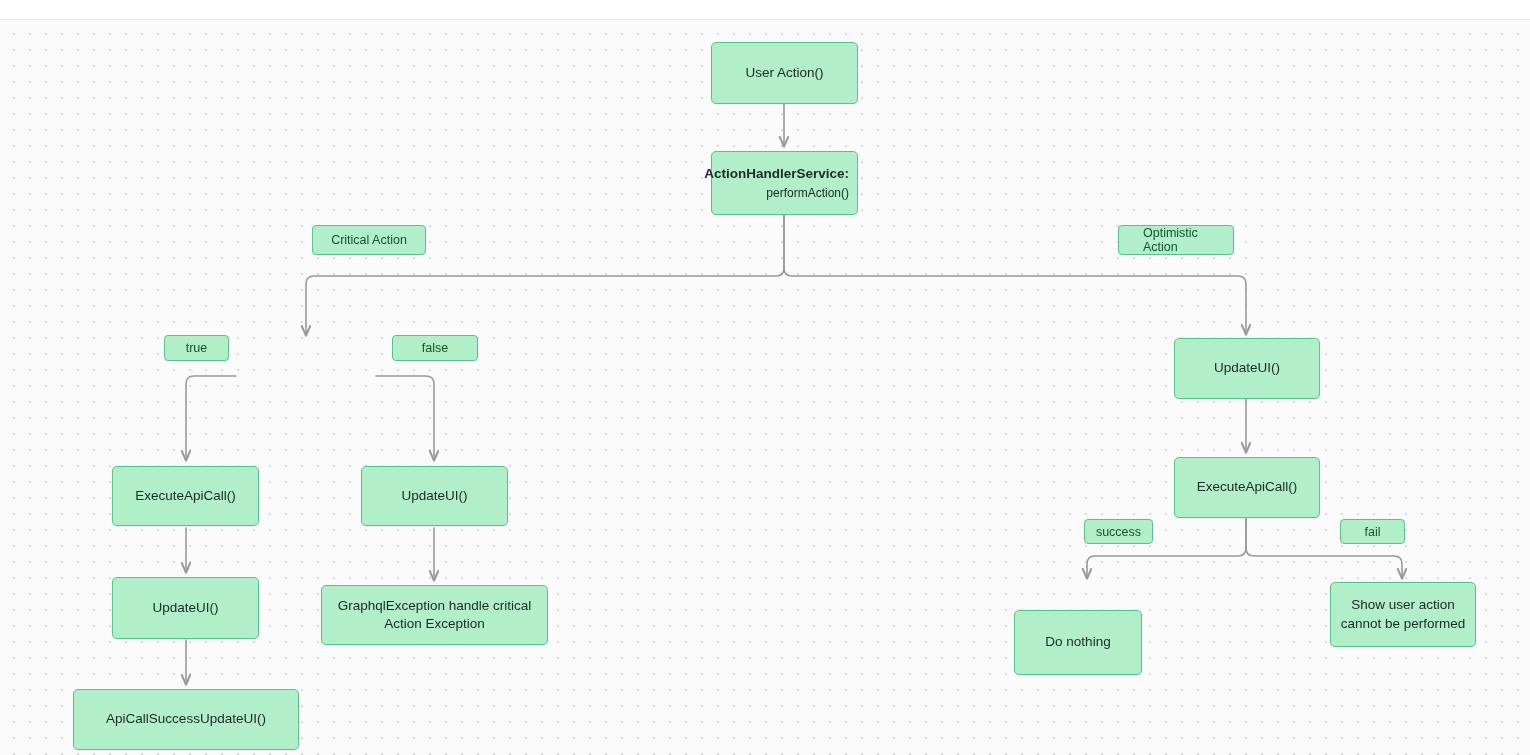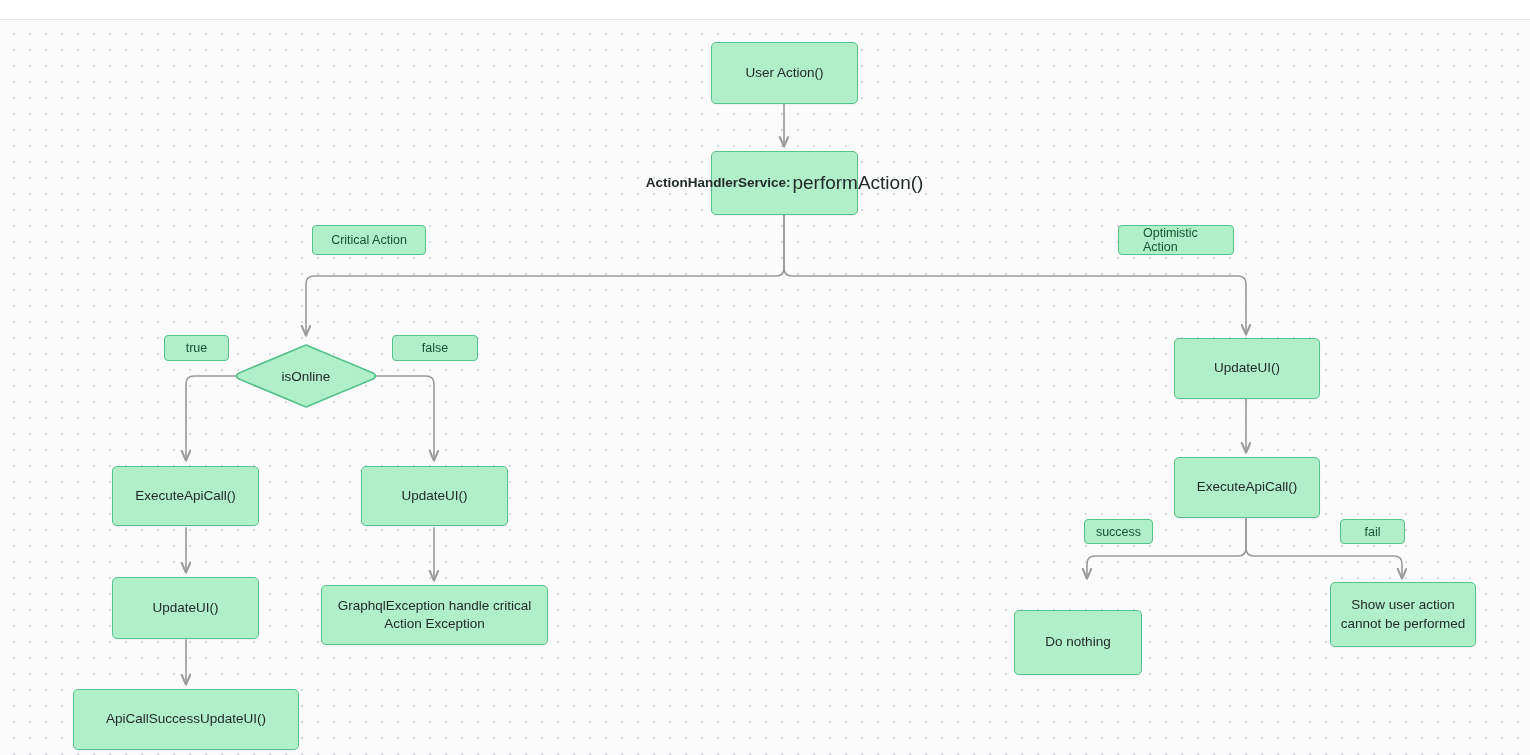--- a/index.html
+++ b/index.html
@@ -38,30 +38,31 @@
     display: flex;
     align-items: center;
     justify-content: center;
     text-align: center;
     font-size: 13.5px;
     line-height: 1.35;
     padding: 4px 8px;
     box-shadow: 0 1px 2px rgba(40,80,60,0.07);
   }
   .node.bold-head {
-    flex-direction: row;
+    flex-direction: column;
     gap: 2px;
+    align-items: flex-end;
   }
   .node.bold-head .head {
     font-weight: bold;
     font-size: 13.5px;
   }
   .node.bold-head .sub {
     font-weight: normal;
-    font-size: 19px;
+    font-size: 12px;
   }
   .label-chip {
     position: absolute;
     box-sizing: border-box;
     background: #b1efc9;
     border: 1.6px solid #58c28d;
     border-radius: 4px;
     color: #14532d;
     display: flex;
     align-items: center;
@@ -140,26 +141,20 @@
   </div>
 
   <div class="label-chip" style="left:164px; top:315px; width:65px; height:26px;">
     <span>true</span>
   </div>
 
   <div class="label-chip" style="left:392px; top:315px; width:86px; height:26px;">
     <span>false</span>
   </div>
 
-  <div class="diamond-wrap" style="left:234px; top:322px; width:144px; height:68px;">
-    <svg width="144" height="68" viewBox="0 0 144 68">
-      <path d="M72,3 L139,31 Q144,34 139,37 L72,65 Q72,65 72,65 L5,37 Q0,34 5,31 Z" fill="#b1efc9" stroke="#58c28d" stroke-width="1.8" stroke-linejoin="round"></path>
-    </svg>
-    <div class="dtext">isOnline</div>
-  </div>
 
   <div class="node" style="left:112px; top:446px; width:147px; height:60px;">
     <span>ExecuteApiCall()</span>
   </div>
 
   <div class="node" style="left:112px; top:557px; width:147px; height:62px;">
     <span>UpdateUI()</span>
   </div>
 
   <div class="node" style="left:73px; top:669px; width:226px; height:61px;">

